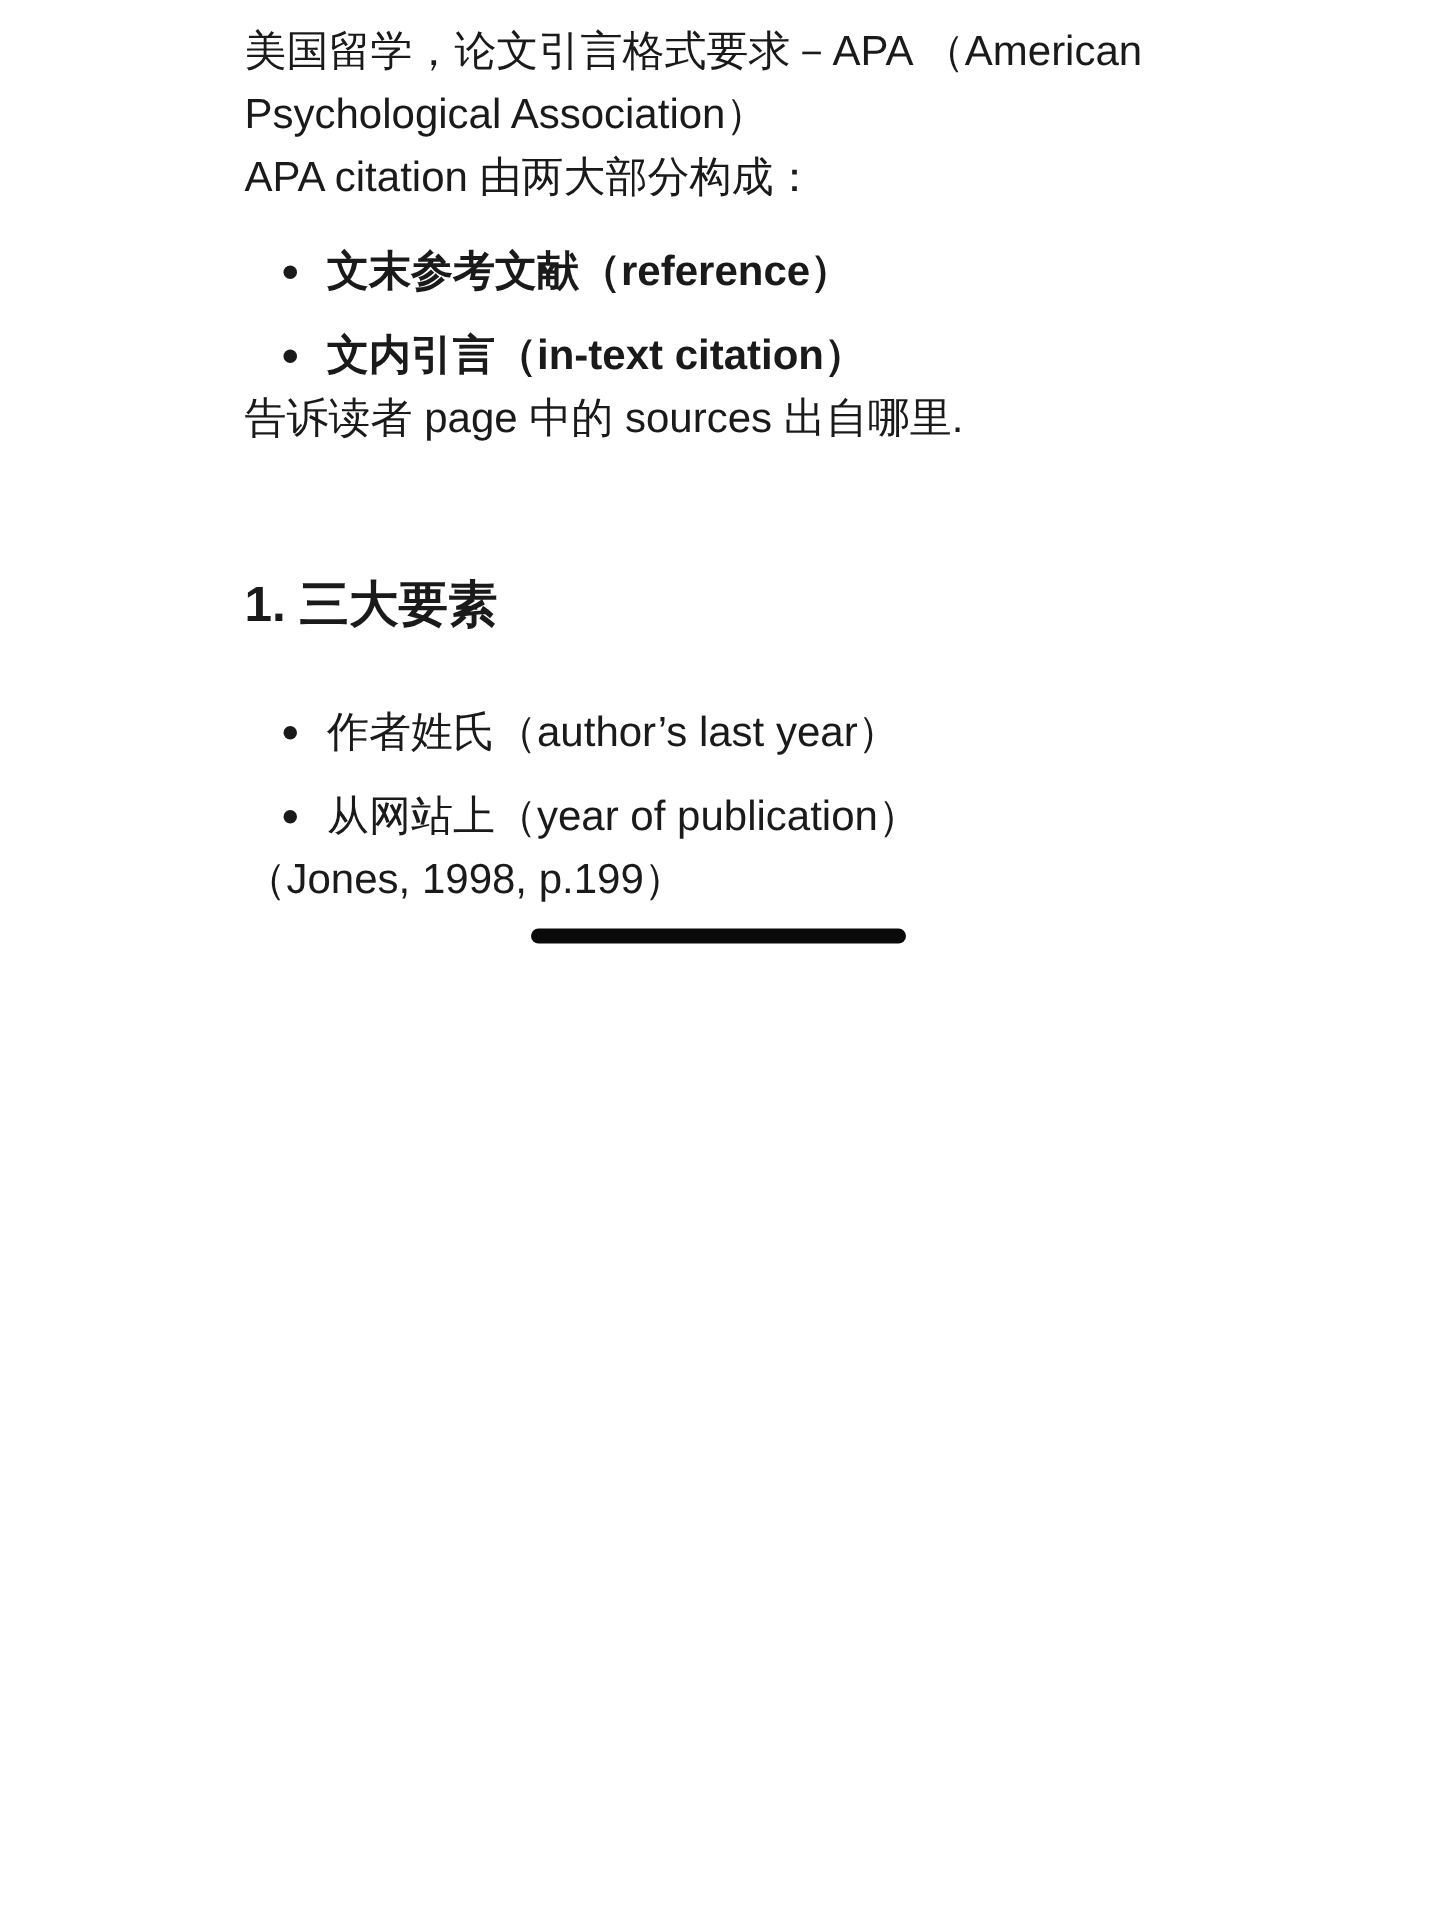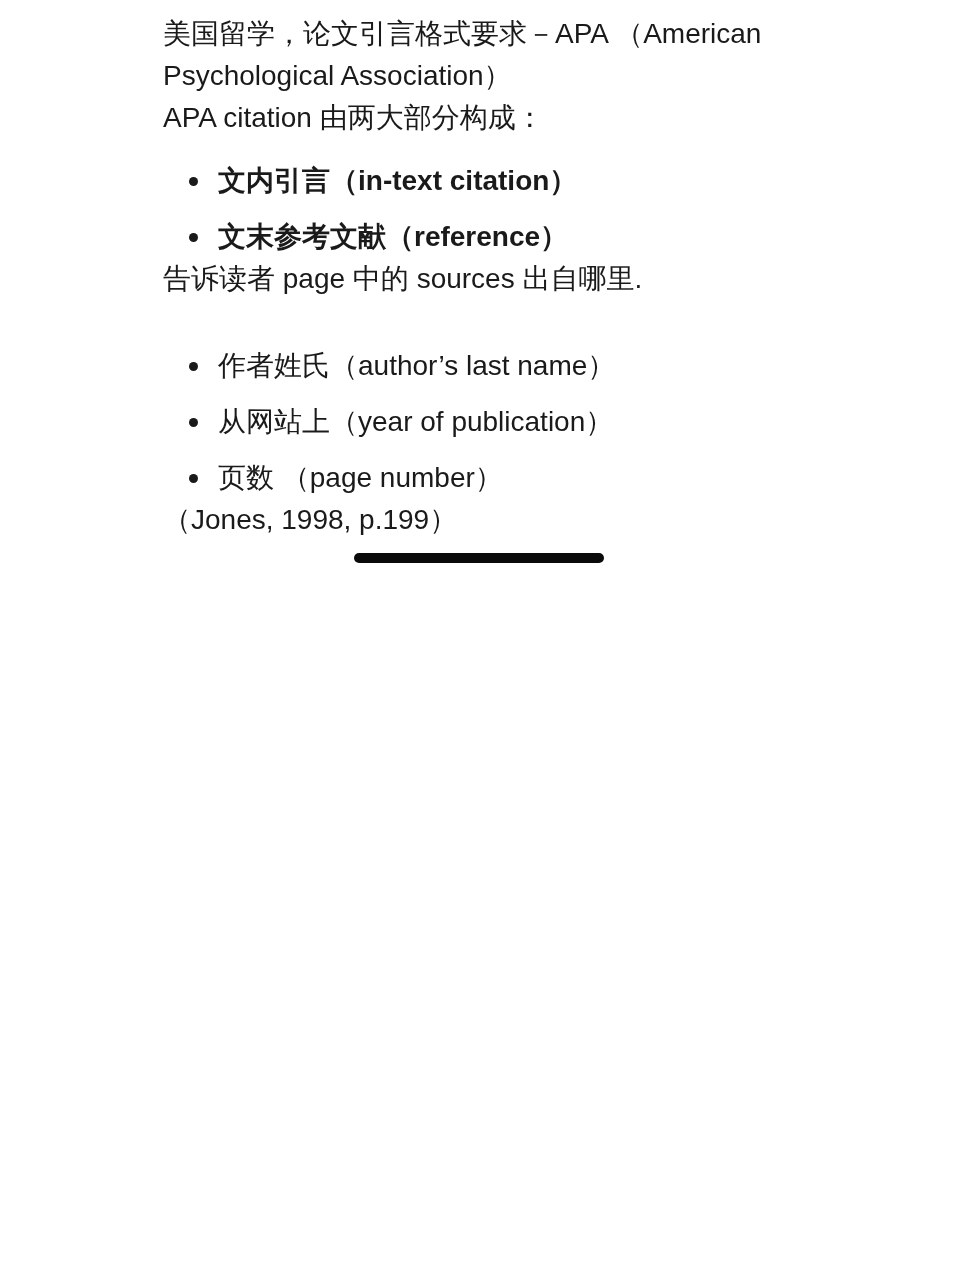--- a/index.html
+++ b/index.html
@@ -87,33 +87,33 @@
 </head>
 <body>
 
 <div class="content">
 
   <h3 class="doc-title">美国留学，论文引言格式要求－APA （American Psychological Association）</h3>
 
   <p class="body-text intro">APA citation 由两大部分构成：</p>
 
   <ul class="bullet-list components-list">
+    <li>文末参考文献（reference）</li>
     <li>文内引言（in-text citation）</li>
-    <li>文末参考文献（reference）</li>
   </ul>
 
 
   <p class="body-text para-sources">告诉读者 page 中的 sources 出自哪里.</p>
 
 
+  <h2 class="subsection-heading">1. 三大要素</h2>
 
   <ul class="bullet-list elements-list">
-    <li>作者姓氏（author’s last name）</li>
+    <li>作者姓氏（author’s last year）</li>
     <li>从网站上（year of publication）</li>
-    <li>页数 （page number）</li>
   </ul>
 
 
   <p class="body-text example-citation">（Jones, 1998, p.199）</p>
 
   <div class="divider-bar"></div>
 
 </div>
 
 </body></html>

